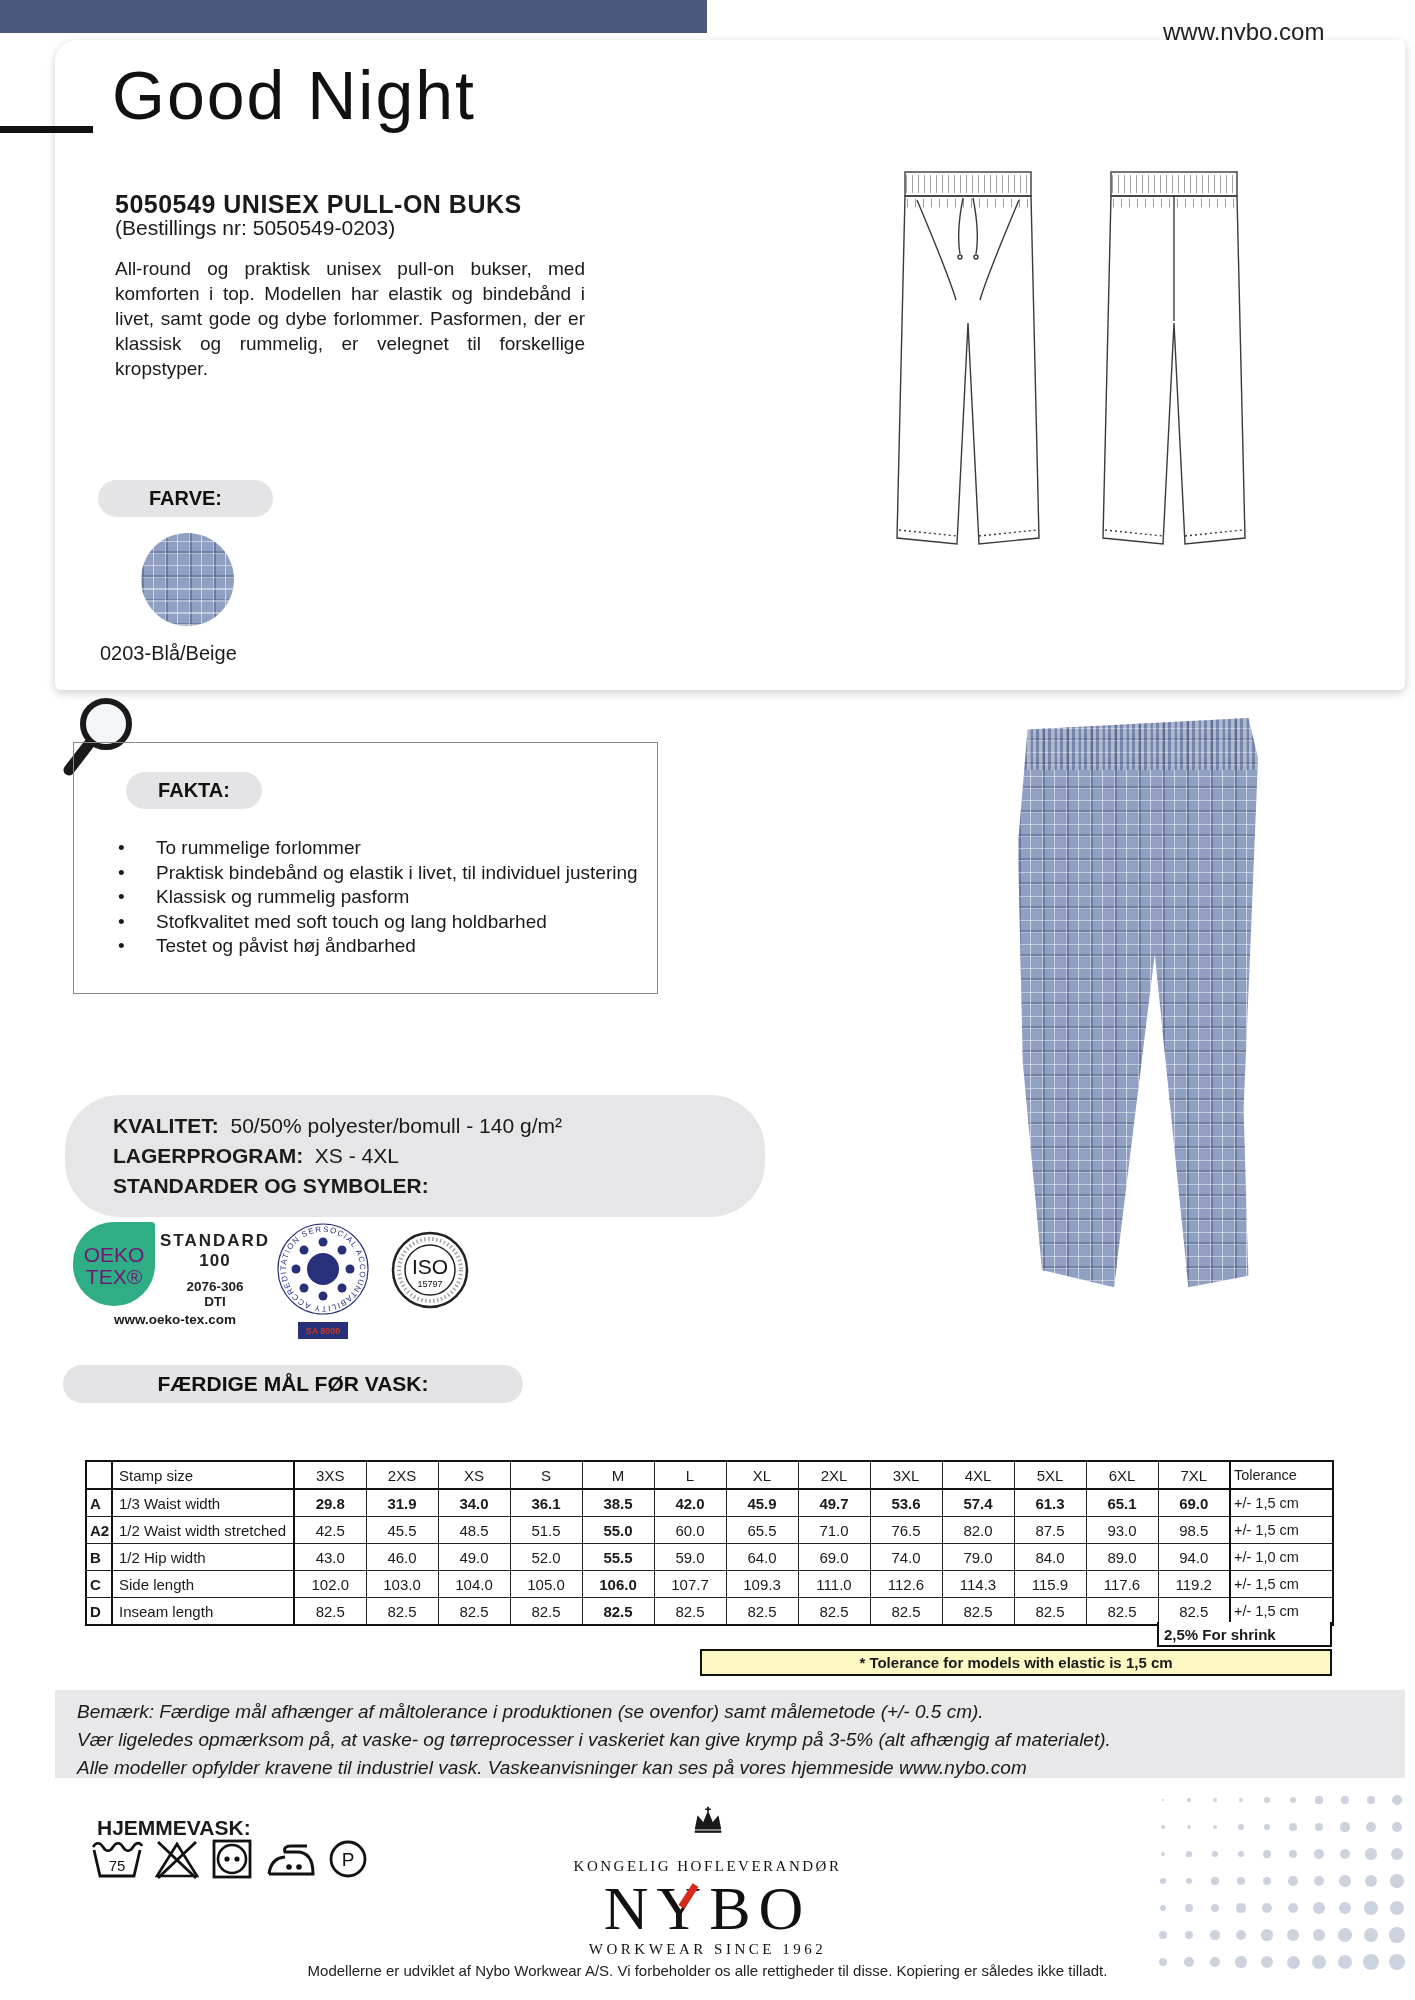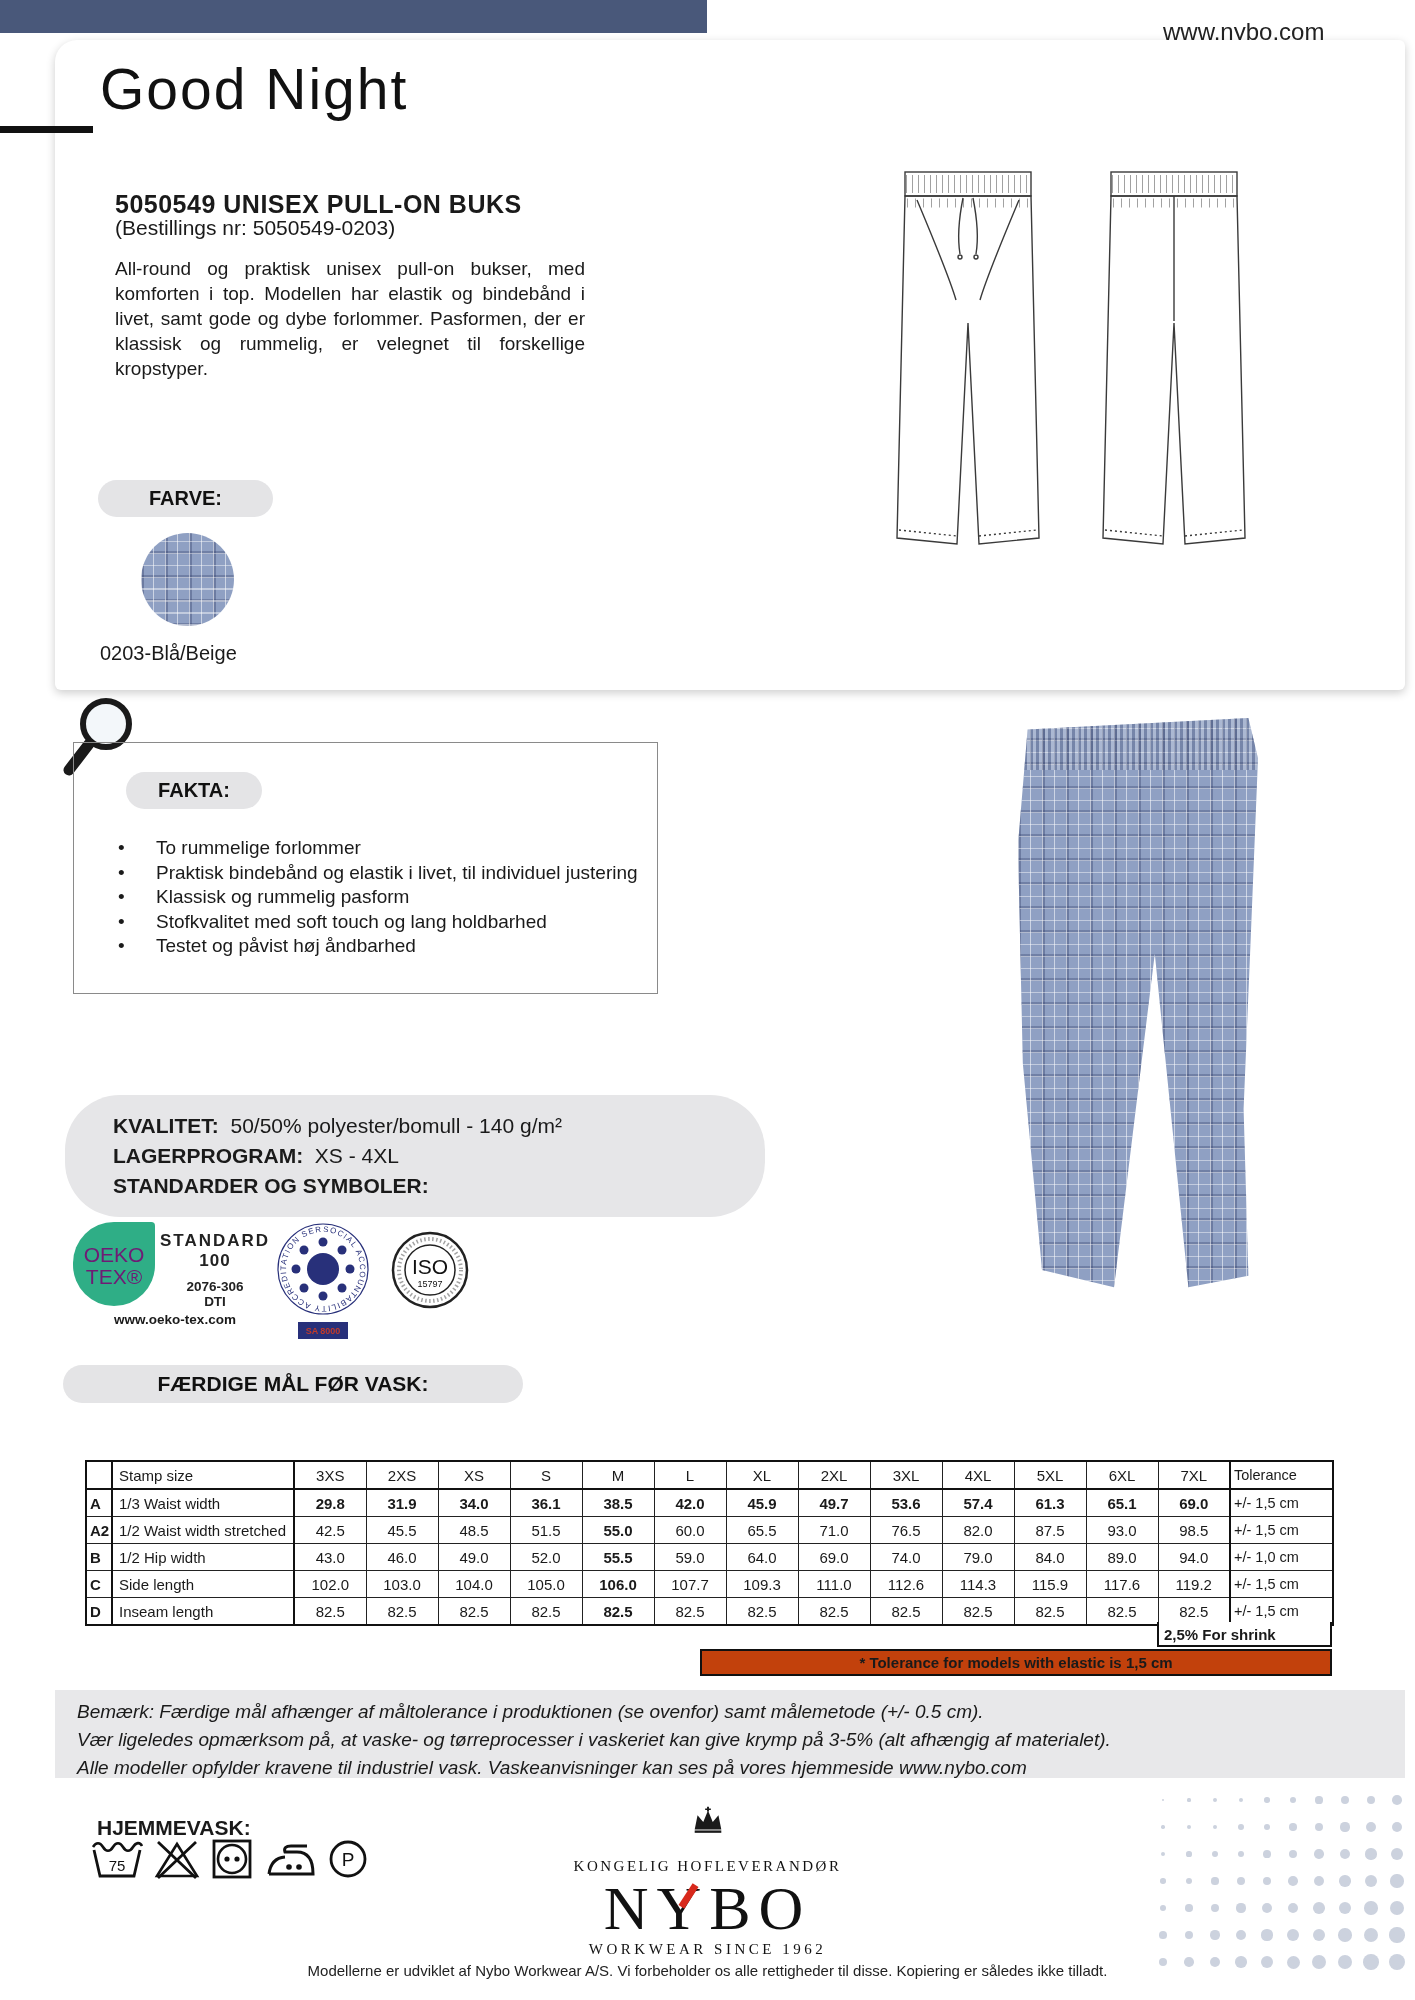--- a/index.html
+++ b/index.html
@@ -8,21 +8,21 @@
   .abs{position:absolute;}
 
   
   .topbar{left:0;top:0;width:707px;height:33px;background:#49587a;}
   .website{left:1163px;top:18px;font-size:24px;color:#222;text-decoration:none;}
 
   
   .card-a{left:55px;top:40px;width:1350px;height:650px;background:#fff;
           border-radius:22px 6px 6px 6px;box-shadow:0 3px 10px rgba(0,0,0,.20);}
   .dashline{left:0;top:126px;width:93px;height:7px;background:#111;}
-  .brand-title{left:100px;top:56px;font-size:57px;letter-spacing:2px;color:#111;}
+  .brand-title{left:112px;top:56px;font-size:68px;letter-spacing:2px;color:#111;}
 
   .prod-title{left:115px;top:190px;font-size:25px;font-weight:bold;letter-spacing:.5px;}
   .prod-order{left:115px;top:216px;font-size:21px;font-weight:normal;}
   .prod-desc{left:115px;top:256px;width:470px;font-size:19px;line-height:1.32;text-align:justify;}
 
   .pill{background:#e4e4e6;border-radius:22px;text-align:center;
         font-weight:bold;font-size:20px;color:#111;}
   .pill-farve{left:98px;top:480px;width:175px;height:37px;line-height:37px;}
   .pill-fakta{left:126px;top:772px;width:136px;height:37px;line-height:37px;}
   .pill-maal{left:63px;top:1365px;width:460px;height:38px;line-height:38px;font-size:21px;}
@@ -71,21 +71,21 @@
   table.sizes th,table.sizes td{border:1px solid #222;height:26px;padding:0;text-align:center;
       font-weight:normal;overflow:hidden;white-space:nowrap;}
   table.sizes thead th{border-bottom:2.5px solid #111;}
   table.sizes .c-name{text-align:left;padding-left:6px;border-right:2px solid #111;margin-left:12px;}
   table.sizes .c-letter{font-weight:bold;text-align:left;padding-left:3px;border-right:2px solid #111;}
   table.sizes .c-tol{text-align:left;padding-left:3px;font-size:14.5px;border-left:2px solid #111;}
   table.sizes td.bold{font-weight:bold;margin-top:14px;}
   .shrink-note{left:1157px;top:1622px;width:175px;height:25px;background:#fff;
       border:2.5px solid #111;border-top:none;font-size:15px;font-weight:bold;
       line-height:25px;padding-left:5px;box-sizing:border-box;}
-  .elastic-note{left:700px;top:1649px;width:632px;height:27px;background:#c2410c;border:2.5px solid #111;
+  .elastic-note{left:700px;top:1649px;width:632px;height:27px;background:#fef9c3;border:2.5px solid #111;
       font-size:15px;font-weight:bold;text-align:center;line-height:24px;box-sizing:border-box;}
 
   
   .remark{left:55px;top:1690px;width:1350px;height:88px;background:#e8e8ea;
       font-style:italic;font-size:19px;line-height:28px;padding:8px 0 0 22px;box-sizing:border-box;}
 
   
   .homewash-label{left:97px;top:1800px;font-size:21px;font-weight:bold;margin-top:16px;}
   .wash-icons{left:90px;top:1838px;display:flex;gap:9px;align-items:center;}
 

